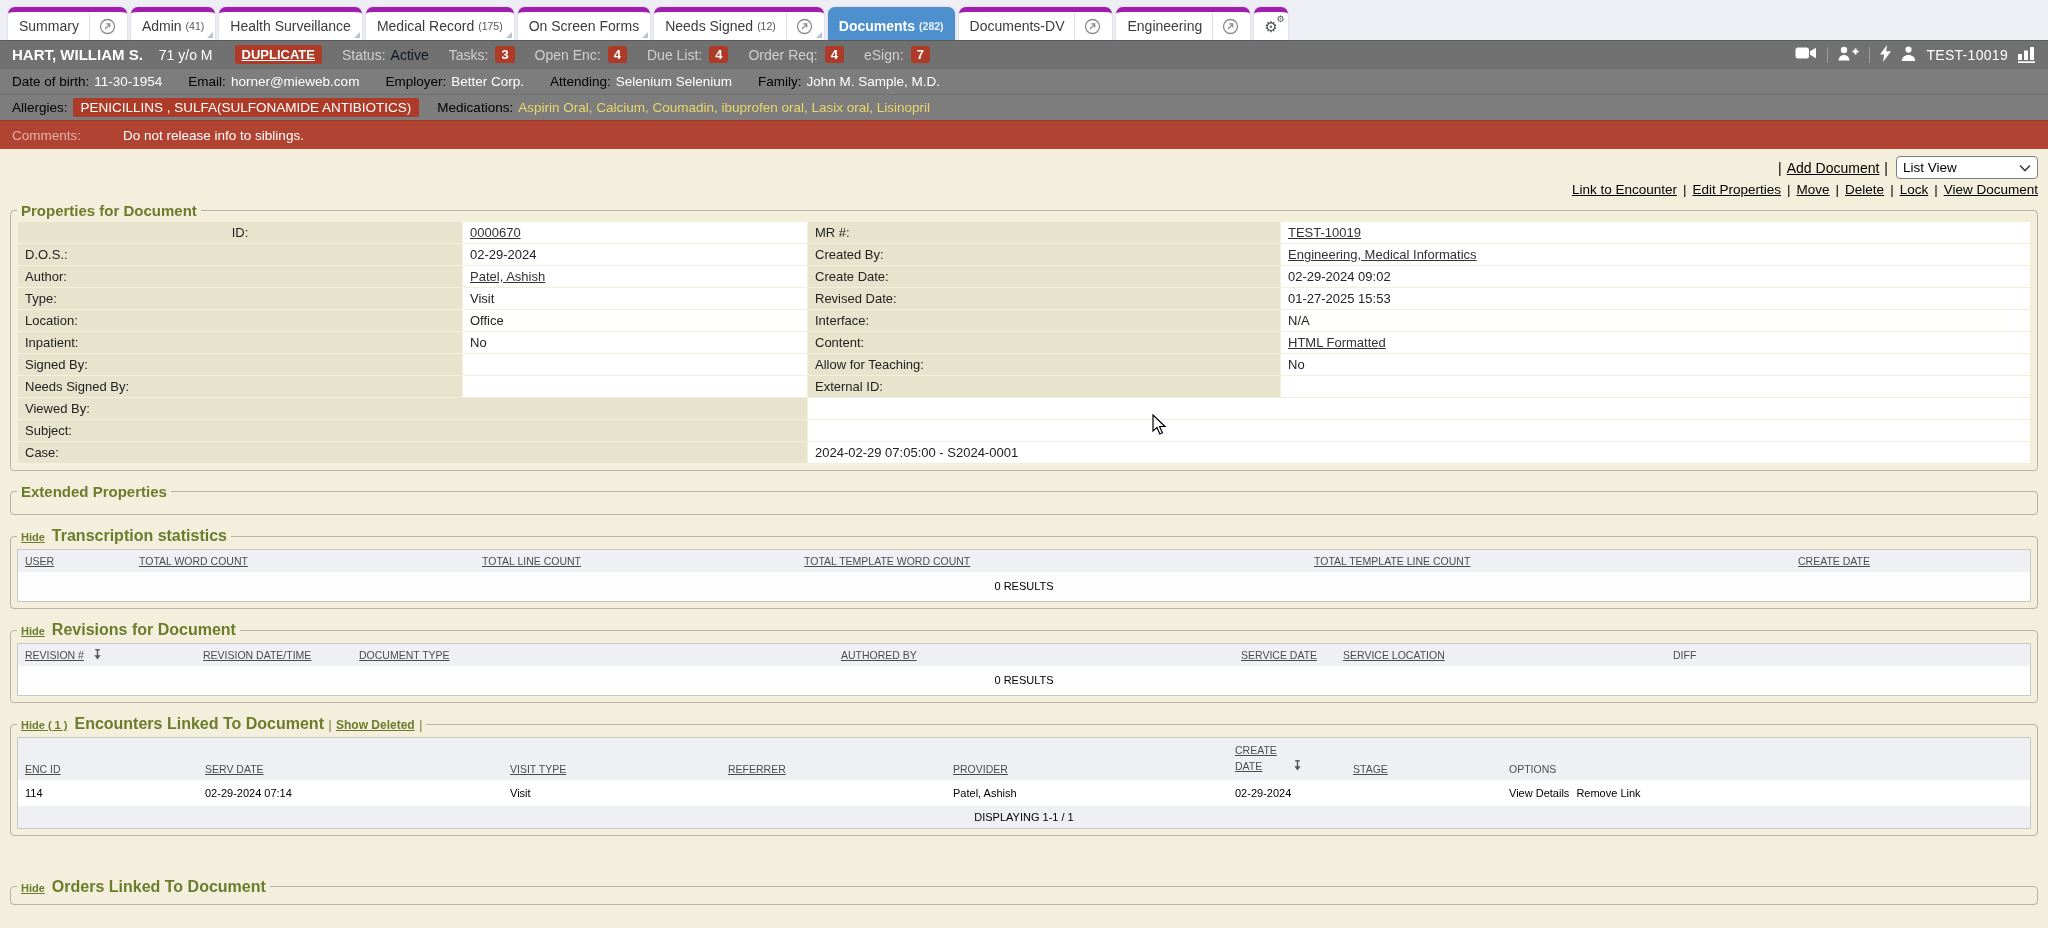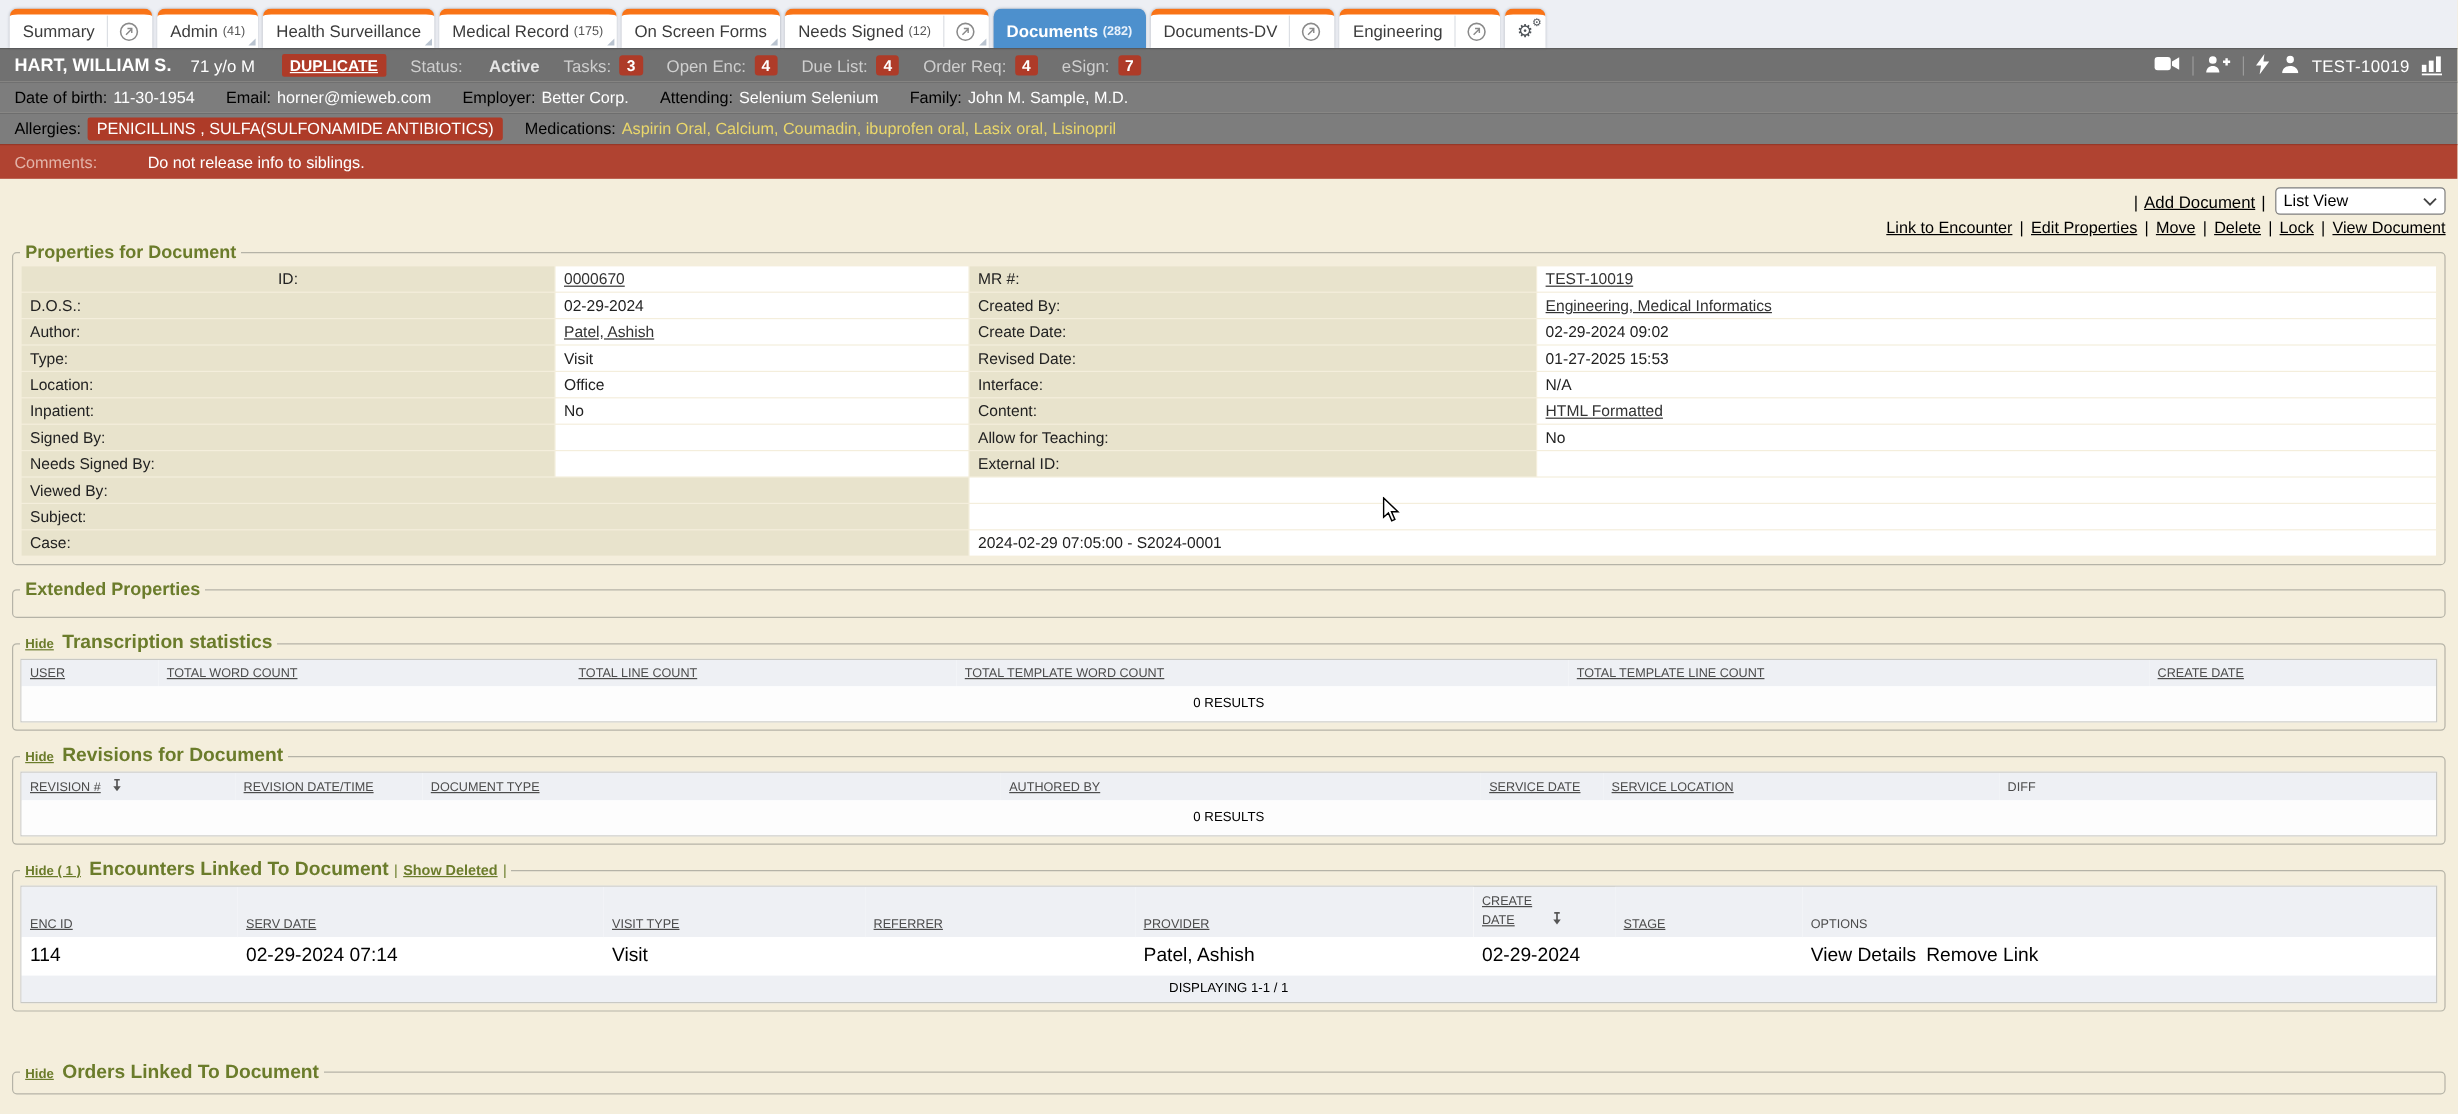--- a/index.html
+++ b/index.html
@@ -14,21 +14,21 @@
   .tabbar{
     background:#edeff4;
     height:40px;
     display:flex;
     align-items:flex-end;
     padding-left:8px;
     gap:4px;
   }
   .tab{
     background:#fff;
-    border-top:5px solid #f97316;
+    border-top:5px solid #a21caf;
     border-radius:7px 7px 0 0;
     height:28px;
     display:flex;
     align-items:center;
     padding:0 11px;
     font-size:14px;
     color:#3c3c3c;
     position:relative;
     box-shadow:0 0 2px rgba(60,70,90,.25);
     cursor:pointer;
@@ -54,21 +54,21 @@
     display:flex;align-items:center;padding:0 12px;font-size:14px;
     border-top:1px solid #5d5d5d;
   }
   .pt-name{font-weight:bold;font-size:15px;}
   .pt-age{margin-left:16px;}
   .dup-badge{
     background:#ae3b28;color:#fff;font-weight:bold;font-size:13px;
     text-decoration:underline;padding:2px 7px;margin-left:22px;border-radius:2px;cursor:pointer;
   }
   .pt-label{color:#cfcfcf;margin-left:20px;}
-  .pt-strong{color:#e5e5e5;margin-left:22px;font-weight:bold;}
+  .pt-strong{color:#0f172a;margin-left:5px;font-weight:normal;}
   .num-badge{
     background:#ae3b28;color:#fff;font-weight:bold;font-size:13px;
     padding:1px 6px;margin-left:7px;border-radius:3px;cursor:pointer;
   }
   .pt-icons{margin-left:auto;display:flex;align-items:center;gap:10px;}
   .icon-divider{width:1px;height:16px;background:#9b9b9b;}
   .pt-id{font-size:14px;letter-spacing:.3px;}
   .chart-icon-wrap{cursor:pointer;display:flex;}
   .demo-bar{
     background:#7d7d7d;color:#fff;height:25px;
@@ -136,21 +136,21 @@
   .sect thead tr{background:#eef0f4;}
   .sect th{
     text-align:left;font-weight:normal;font-size:10.5px;color:#4c4c4c;
     padding:5px 7px;vertical-align:bottom;white-space:nowrap;
   }
   .th-link{text-decoration:underline;cursor:pointer;}
   .th-plain{text-decoration:none;}
   .results-row td{
     text-align:center;font-size:11px;color:#000;padding:8px 0 9px;background:#fdfdfd;
   }
-  .data-row td{font-size:16px;color:#000;padding:7px;background:#fff;}
+  .data-row td{font-size:11px;color:#000;padding:7px;background:#fff;}
   .footer-row td{
     background:#eef0f4;text-align:center;font-size:11px;color:#000;padding:5px 0;
   }
   .th-wrap{display:inline-block;width:52px;white-space:normal;line-height:1.5;}
   .th-create{position:relative;}
   .sort-icon{margin-left:6px;vertical-align:-1px;}
   .opt-link{cursor:pointer;margin-right:4px;}
   .mt24{margin-top:12px;}
   .mt12{margin-top:12px;}
   .mt42{margin-top:42px;}

